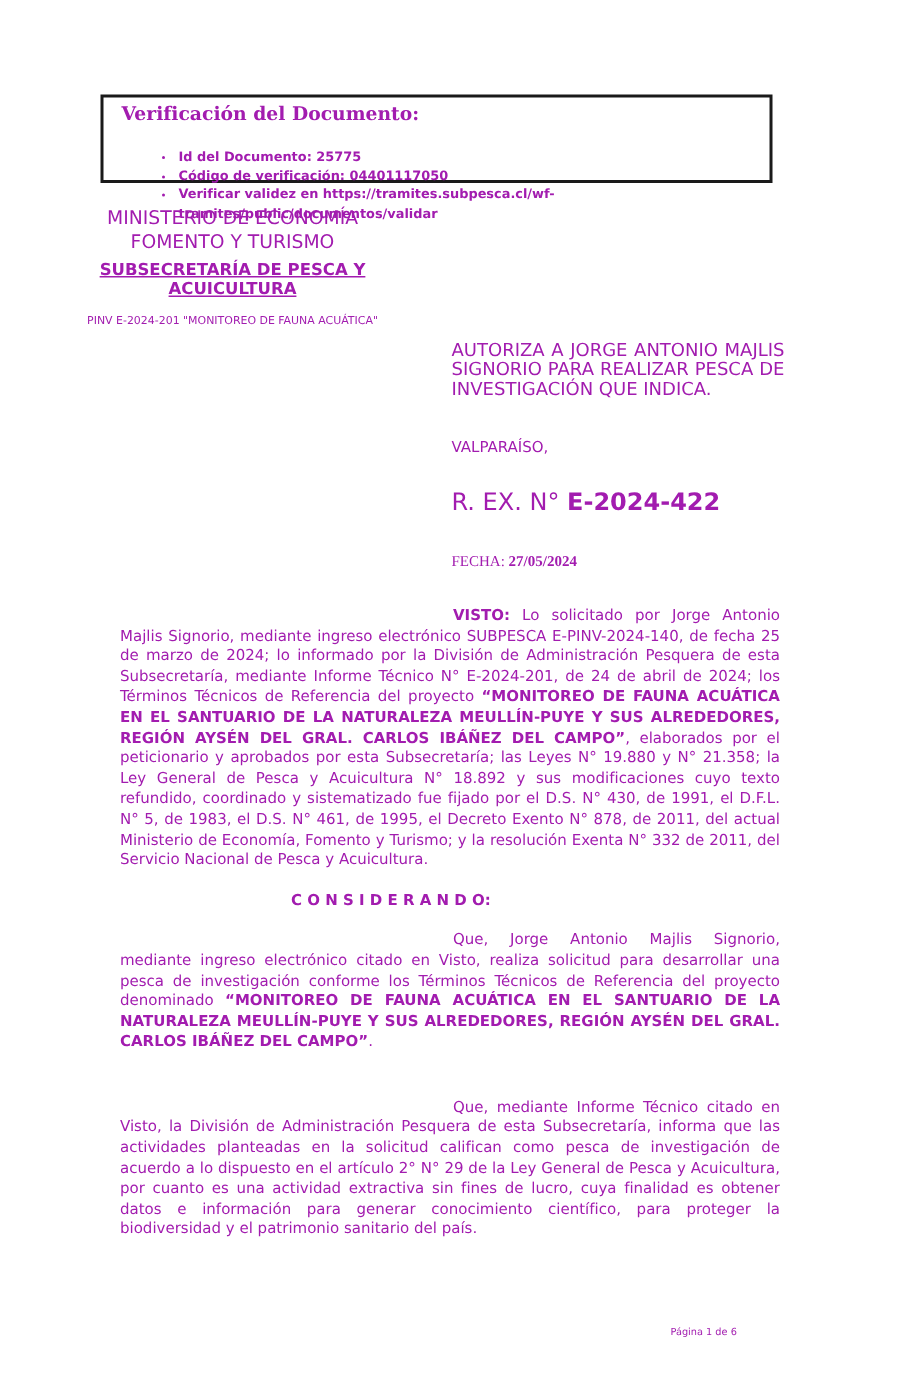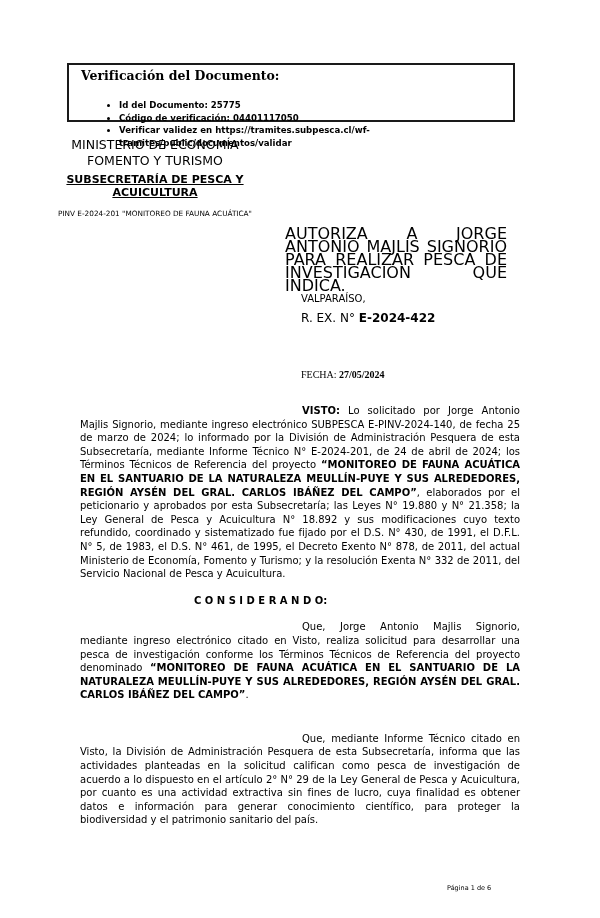--- a/index.html
+++ b/index.html
@@ -2,21 +2,21 @@
 <html lang="es"><head>
 <meta charset="utf-8">
 <style>
   * { box-sizing: border-box; margin: 0; padding: 0; }
   html, body { background: #ffffff; }
   .page {
     position: relative;
     width: 600px;
     height: 918px;
     background: #ffffff;
-    color: #000000;
+    color: #a21caf;
     font-family: "DejaVu Sans", sans-serif;
     overflow: hidden;
   }
   
   .verify-box {
     position: absolute;
     left: 67px; top: 63px;
     width: 448px; height: 59px;
     border: 2px solid #1a1a1a;
     padding: 3px 6px 2px 12px;
@@ -53,28 +53,28 @@
   }
   .proj-ref {
     width: 200px;
     margin: 11px auto 0 auto;
     font-size: 7.3px;
     line-height: 8.5px;
   }
   
   .subject {
     position: absolute;
-    left: 285px; top: 227px;
+    left: 301px; top: 227px;
     width: 222px;
-    font-size: 16px;
+    font-size: 12px;
     line-height: 13px;
     text-align: justify;
   }
   .city   { position: absolute; left: 301px; top: 293px; font-size: 10px; }
-  .res-no { position: absolute; left: 301px; top: 311px; font-size: 12px; }
+  .res-no { position: absolute; left: 301px; top: 325px; font-size: 16px; }
   .res-date { position: absolute; left: 301px; top: 369px; font-size: 10px; font-family: Liberation Serif, serif; }
   .b { font-weight: bold; }
   
   .body-text {
     position: absolute;
     left: 80px; top: 404px;
     width: 440px;
     font-size: 10px;
     line-height: 13.6px;
     text-align: justify;

